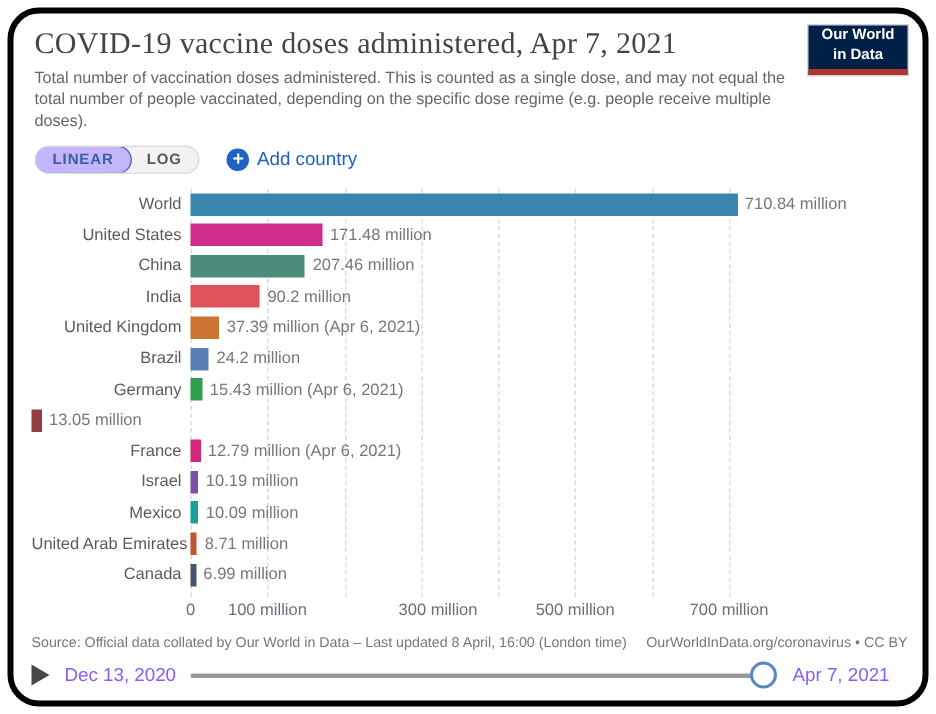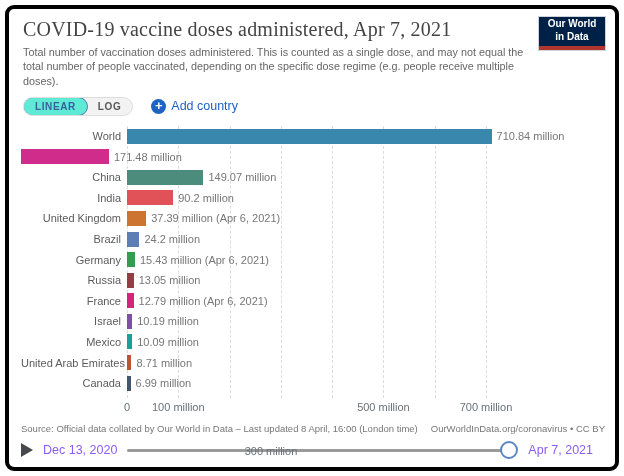--- a/index.html
+++ b/index.html
@@ -3,21 +3,21 @@
 <meta charset="utf-8">
 <style>
   html,body{margin:0;padding:0;background:#fff;}
   body{
     width:624px;height:476px;position:relative;overflow:hidden;
     font-family:"Liberation Sans",sans-serif;
     -webkit-font-smoothing:antialiased;
   }
   .frame{
     position:absolute;left:5px;top:5px;right:5px;bottom:5px;
-    border:4px solid #000;border-radius:9px;background:#fff;
+    border:4px solid #000;border-radius:21px;background:#fff;
     box-sizing:border-box;display:flex;flex-direction:column;
     padding:7px 10px 8px 10px;overflow:hidden;
   }
   
   .header{position:relative;padding:2px 2px 0 4px;}
   .title{
     font-family:"Liberation Serif",serif;
     font-size:20px;font-weight:500;color:#444;letter-spacing:.2px;
     line-height:1.15;margin:0;
   }
@@ -36,21 +36,21 @@
   .controls{display:flex;align-items:center;gap:18px;margin:9px 0 2px 4px;}
   .scale-toggle{
     display:inline-flex;align-items:center;background:#f2f2f2;
     border:1px solid #ddd;border-radius:999px;overflow:hidden;
   }
   .scale-btn{
     font-size:10px;font-weight:bold;letter-spacing:.6px;
     padding:3px 11px;color:#575757;cursor:pointer;border-radius:999px;
   }
   .scale-btn.active{
-    background:#5eead4;color:#3a5fa0;border:1px solid #5577b3;
+    background:#c4b5fd;color:#3a5fa0;border:1px solid #5577b3;
     margin:-1px;position:relative;
   }
   .add-country{display:inline-flex;align-items:center;gap:5px;cursor:pointer;}
   .plus-circle{
     width:15px;height:15px;border-radius:50%;background:#1d62c4;color:#fff;
     display:inline-flex;align-items:center;justify-content:center;
     font-size:13px;font-weight:bold;line-height:1;padding-bottom:1px;box-sizing:border-box;
   }
   .add-label{color:#1d62c4;font-weight:normal;font-size:12.5px;}
   
@@ -130,30 +130,31 @@
       </div>
     <div>
         <div class="bar-row">
           <div class="bar-label">World</div>
           <div class="bar-area">
             <div class="bar" style="width: 364.559px; background: rgb(58, 135, 173);"></div>
             <span class="bar-value">710.84 million</span>
           </div>
         </div>
         <div class="bar-row">
+          <div class="bar-label">United States</div>
           <div class="bar-area">
             <div class="bar" style="width: 87.9447px; background: rgb(208, 44, 140);"></div>
             <span class="bar-value">171.48 million</span>
           </div>
         </div>
         <div class="bar-row">
           <div class="bar-label">China</div>
           <div class="bar-area">
             <div class="bar" style="width: 76.4516px; background: rgb(76, 140, 125);"></div>
-            <span class="bar-value">149.07 million</span>
+            <span class="bar-value">207.46 million</span>
           </div>
         </div>
         <div class="bar-row">
           <div class="bar-label">India</div>
           <div class="bar-area">
             <div class="bar" style="width: 46.2597px; background: rgb(224, 82, 87);"></div>
             <span class="bar-value">90.2 million</span>
           </div>
         </div>
         <div class="bar-row">
@@ -171,21 +172,20 @@
           </div>
         </div>
         <div class="bar-row">
           <div class="bar-label">Germany</div>
           <div class="bar-area">
             <div class="bar" style="width: 7.91339px; background: rgb(47, 158, 79);"></div>
             <span class="bar-value">15.43 million (Apr 6, 2021)</span>
           </div>
         </div>
         <div class="bar-row">
-          <div class="bar-label">Russia</div>
           <div class="bar-area">
             <div class="bar" style="width: 6.69279px; background: rgb(150, 60, 68);"></div>
             <span class="bar-value">13.05 million</span>
           </div>
         </div>
         <div class="bar-row">
           <div class="bar-label">France</div>
           <div class="bar-area">
             <div class="bar" style="width: 6.55944px; background: rgb(212, 36, 124);"></div>
             <span class="bar-value">12.79 million (Apr 6, 2021)</span>
@@ -216,21 +216,21 @@
           <div class="bar-label">Canada</div>
           <div class="bar-area">
             <div class="bar" style="width: 3.58487px; background: rgb(68, 85, 111);"></div>
             <span class="bar-value">6.99 million</span>
           </div>
         </div>
       </div>
     <div class="axis">
         <span class="axis-tick" style="left: 106px;">0</span>
         <span class="axis-tick" style="left: 157.286px;">100 million</span>
-        <span class="axis-tick" style="left: 250px; margin-top: 44px;">300 million</span>
+        <span class="axis-tick" style="left: 271px;">300 million</span>
         <span class="axis-tick" style="left: 362.429px;">500 million</span>
         <span class="axis-tick" style="left: 465px; text-align: center;">700 million</span>
       </div>
   </div>
 
   <div class="footer">
     <div class="source-row">
       <span>Source: Official data collated by Our World in Data – Last updated 8 April, 16:00 (London time)</span>
       <span class="source-link">OurWorldInData.org/coronavirus • CC BY</span>
     </div>

